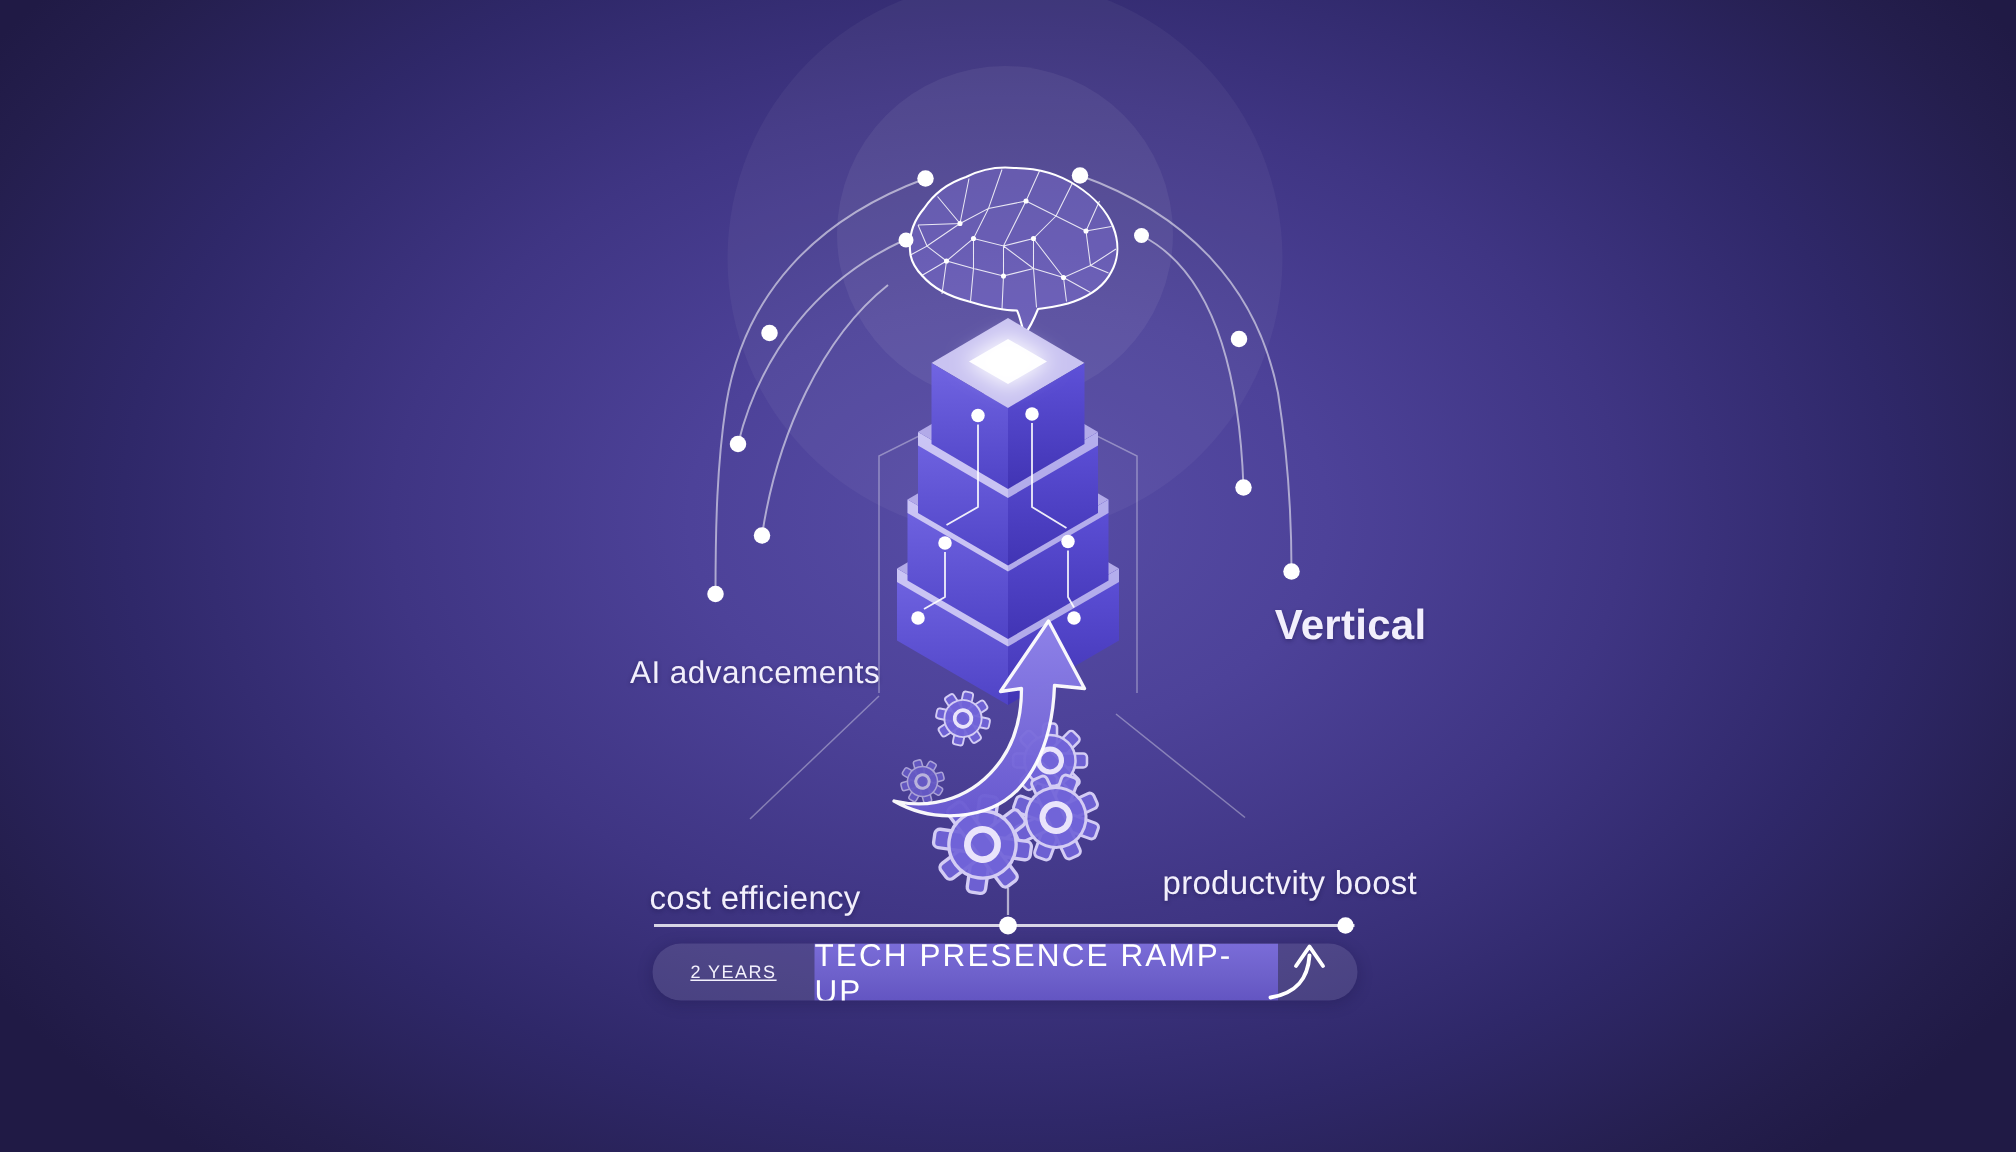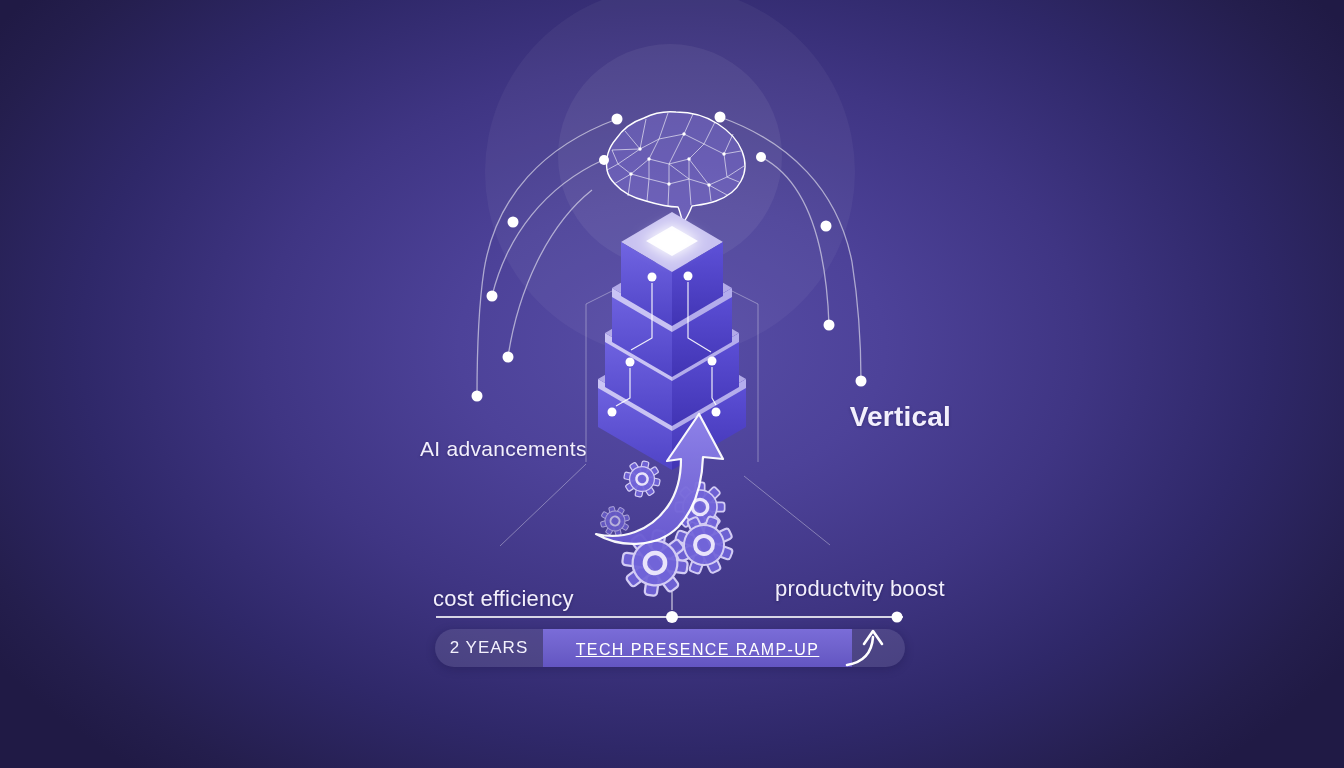--- a/index.html
+++ b/index.html
@@ -26,26 +26,26 @@
     border-radius:19px;background:rgba(255,255,255,0.10);
     overflow:hidden;box-shadow:0 2px 10px rgba(15,10,50,.25);
   }
   .bar-segment{
     position:absolute;left:108px;top:0;width:309px;height:38px;
     background:linear-gradient(180deg,#7a6cd8 0%,#6e61cb 55%,#6355c2 100%);
   }
   .bar-duration{
     position:absolute;left:0;top:0;width:108px;height:38px;
     display:flex;align-items:center;justify-content:center;
-    color:#f3f1fd;font-size:17px;letter-spacing:1px;
+    color:#f3f1fd;font-size:12px;letter-spacing:1px;text-decoration:underline;
   }
   .bar-phase{
     position:absolute;left:108px;top:0;width:309px;height:42px;
     display:flex;align-items:center;justify-content:center;
-    color:#ffffff;font-size:16px;letter-spacing:1.4px;text-decoration:underline;
+    color:#ffffff;font-size:21px;letter-spacing:1.4px;
   }
   .bar-arrow{position:absolute;right:8px;top:-4px;width:56px;height:44px;}
 </style>
 </head>
 <body>
 
 <div id="canvas">
 
   <svg id="art" width="1344" height="768" viewBox="0 0 1344 768">
     <defs>

